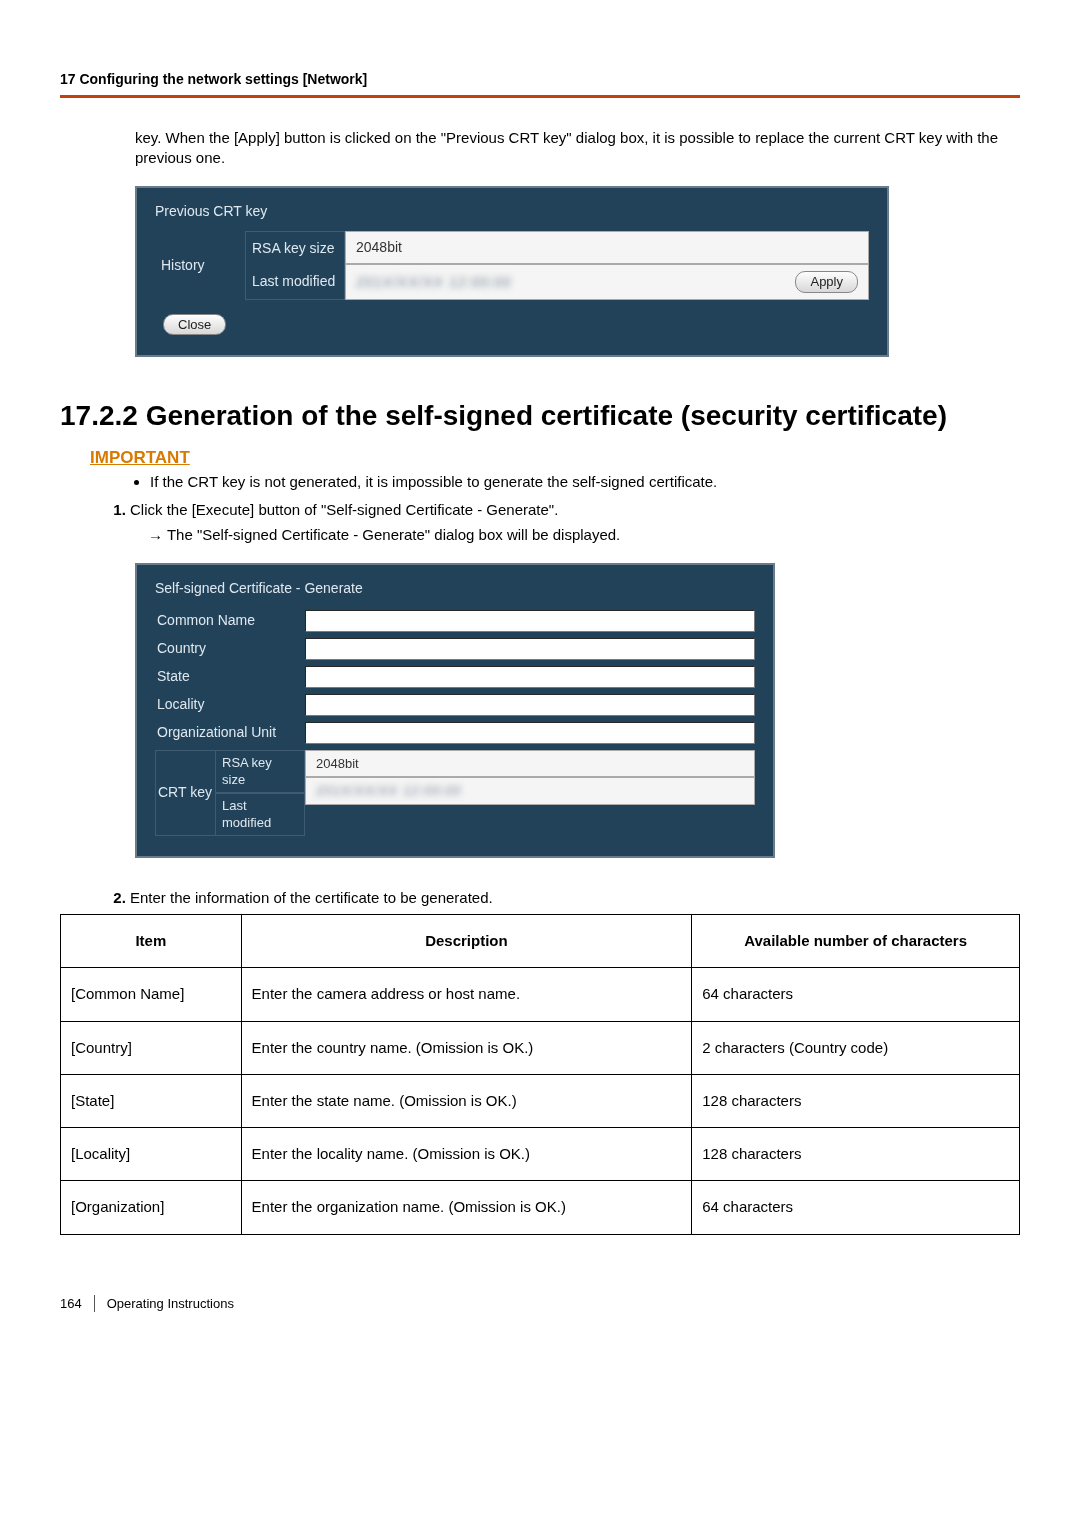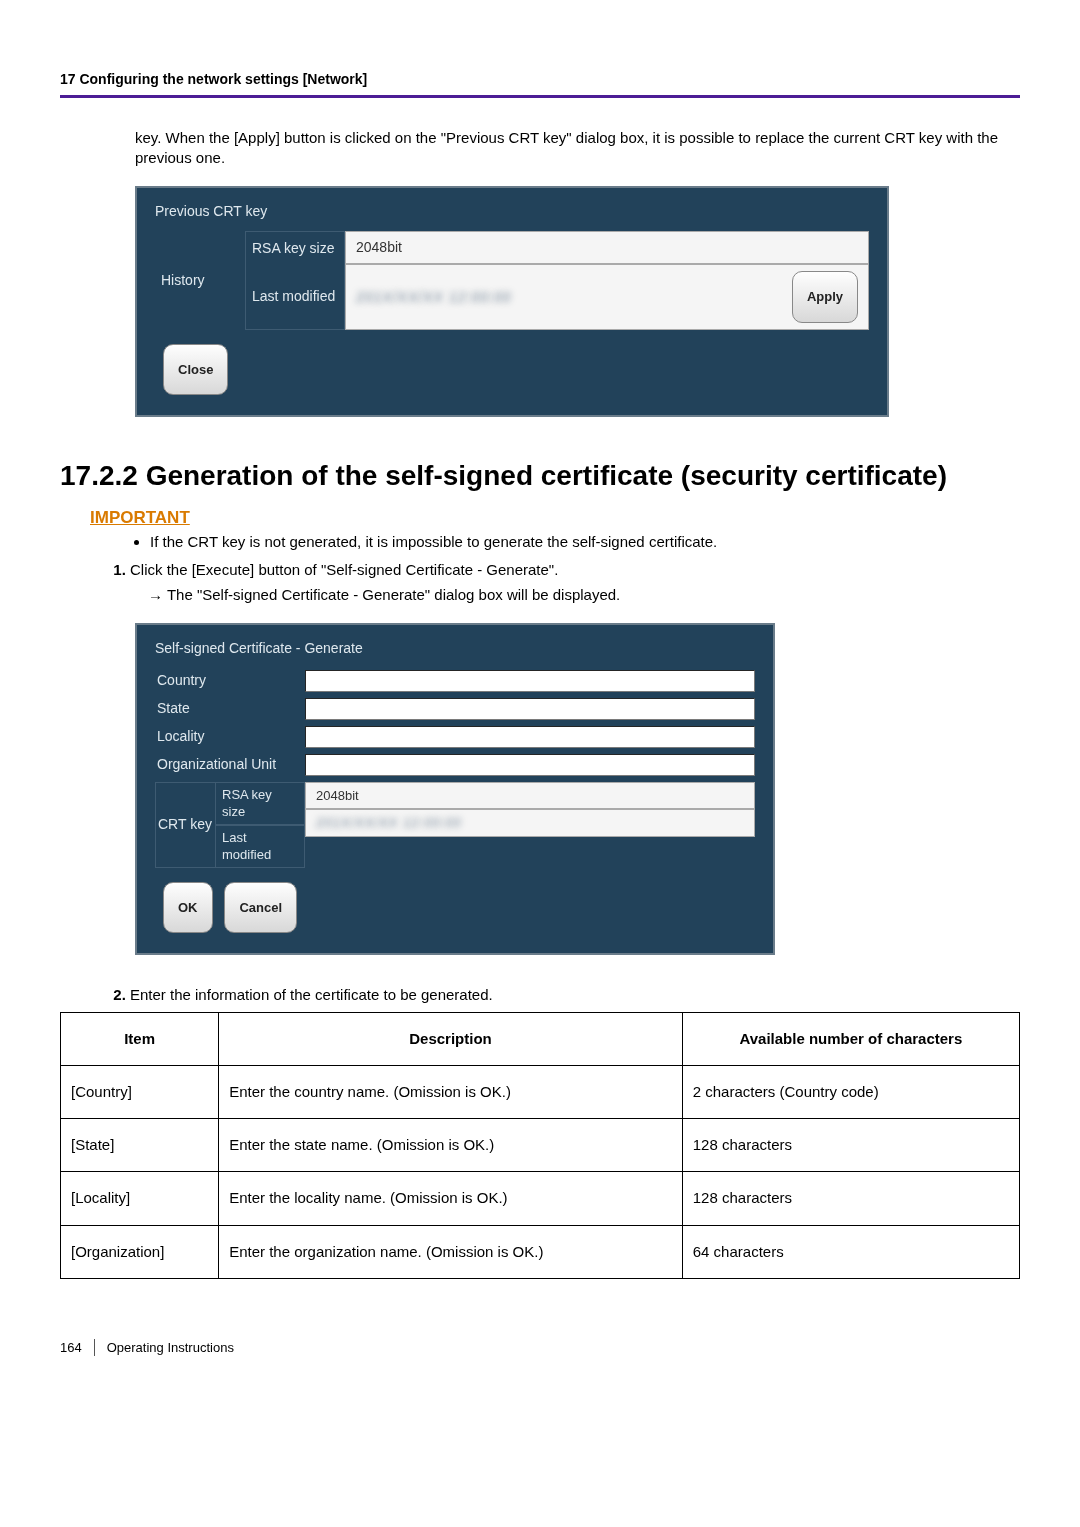--- a/index.html
+++ b/index.html
@@ -10,21 +10,21 @@
     margin: 0 auto;
     padding: 70px 60px 40px 60px;
     color: #000;
     font-size: 15px;
     line-height: 1.35;
   }
   .chapter-header {
     font-size: 14px;
     font-weight: bold;
     padding-bottom: 6px;
-    border-bottom: 3px solid #4c1d95;
+    border-bottom: 3px solid #c2410c;
     margin-bottom: 30px;
   }
   .intro-text {
     margin-left: 75px;
     margin-bottom: 18px;
   }
   .dialog {
     background: #22425a;
     color: #dfe8ee;
     font-family: Arial, sans-serif;
@@ -62,23 +62,23 @@
     color: transparent;
     text-shadow: 0 0 6px rgba(100,120,140,0.9);
     letter-spacing: 1px;
     font-style: italic;
   }
   .btn {
     display:inline-block;
     background: linear-gradient(#fefefe,#d8d8d8);
     border: 1px solid #888;
     border-radius: 10px;
-    padding: 16px 14px;
+    padding: 1px 14px;
     font-size: 13px;
-    font-weight: bold;
+    font-weight: normal;
     color: #222;
     cursor: pointer;
   }
   .dlg-footer { text-align: left; margin-top: 14px; }
   .dlg-footer .btn { margin-left: 8px; }
   h2.section-heading {
     font-size: 28px;
     font-weight: bold;
     margin-bottom: 12px;
   }
@@ -185,20 +185,24 @@
 
 <ol class="steps">
   <li><span>Click the [Execute] button of "Self-signed Certificate - Generate".</span></li>
 </ol>
 <div class="arrow-line">→  The "Self-signed Certificate - Generate" dialog box will be displayed.</div>
 
 <div class="dialog2">
   <div class="dialog-title" style="margin-bottom:12px;">Self-signed Certificate - Generate</div>
 
   <div class="form-row">
+    <div class="flabel">Common Name</div>
+    <div class="finput"></div>
+  </div>
+  <div class="form-row">
     <div class="flabel">Country</div>
     <div class="finput"></div>
   </div>
   <div class="form-row">
     <div class="flabel">State</div>
     <div class="finput"></div>
   </div>
   <div class="form-row">
     <div class="flabel">Locality</div>
     <div class="finput"></div>
@@ -213,39 +217,40 @@
     <div class="crt-mid">
       <div class="mcell">RSA key size</div>
       <div class="mcell">Last modified</div>
     </div>
     <div class="crt-right">
       <div class="rcell">2048bit</div>
       <div class="rcell"><span class="blurred">201X/XX/XX 12:00:00</span></div>
     </div>
   </div>
 
-  <div class="dlg-footer">
-    <span class="btn">OK</span>
-    <span class="btn">Cancel</span>
-  </div>
 </div>
 
 <ol class="steps" start="2">
   <li><span>Enter the information of the certificate to be generated.</span></li>
 </ol>
 
 <table class="spec">
   <thead>
     <tr>
       <th>Item</th>
       <th>Description</th>
       <th>Available number of characters</th>
     </tr>
   </thead>
   <tbody>
+    <tr>
+      <td>[Common Name]</td>
+        <td>Enter the camera address or host name.</td>
+        <td>64 characters</td>
+    </tr>
     <tr>
       <td>[Country]</td>
         <td>Enter the country name. (Omission is OK.)</td>
         <td>2 characters (Country code)</td>
     </tr>
     <tr>
       <td>[State]</td>
         <td>Enter the state name. (Omission is OK.)</td>
         <td>128 characters</td>
     </tr>

